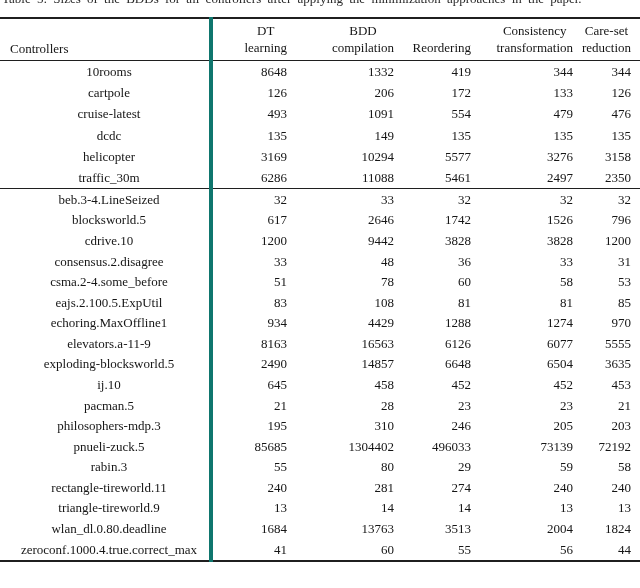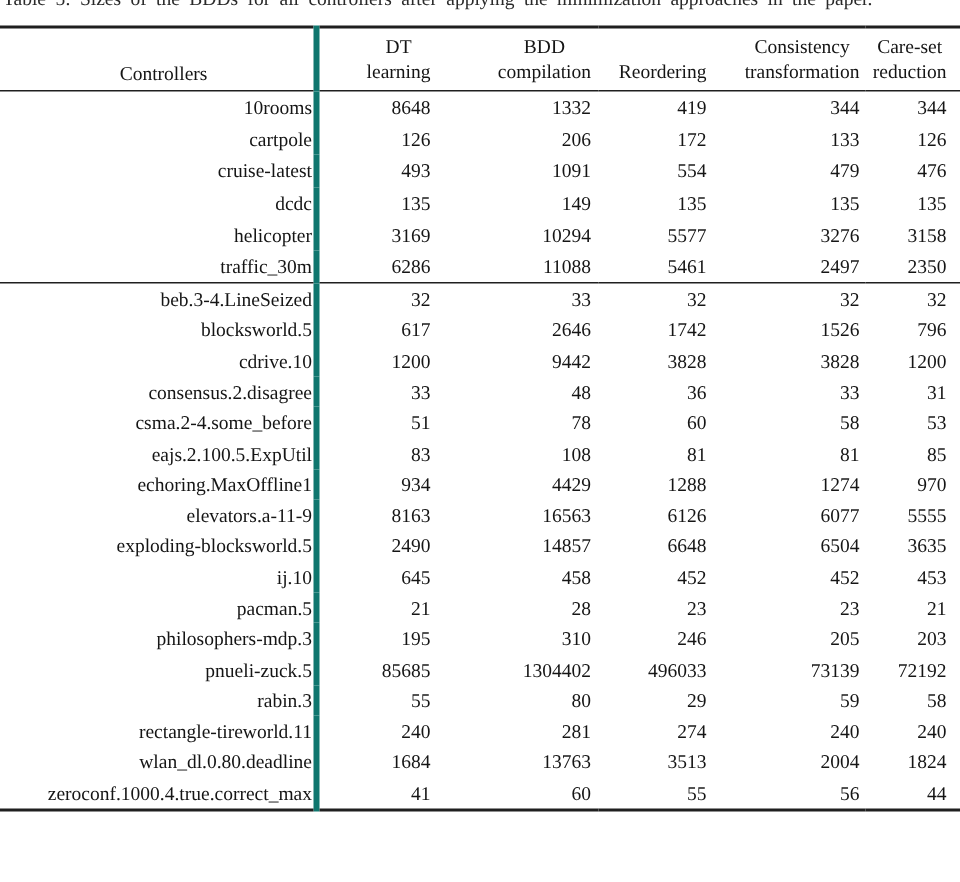--- a/index.html
+++ b/index.html
@@ -12,30 +12,30 @@
                      color:#2a2a2a;white-space:nowrap;word-spacing:3px;}
 
   table#ctl{position:absolute;top:17px;left:0;width:640px;border-collapse:collapse;table-layout:fixed;
             font-size:13px;color:#151515;
             border-top:2.5px solid #1f1f1f;border-bottom:2.5px solid #1f1f1f;}
   #ctl th,#ctl td{font-weight:normal;line-height:15px;overflow:hidden;white-space:nowrap;}
 
   
   #ctl thead th{vertical-align:bottom;border-bottom:1.4px solid #1f1f1f;
                 padding-top:3px;padding-bottom:4px;}
-  #ctl thead th.ctrl{text-align:center;padding-left:10px;}
+  #ctl thead th.ctrl{text-align:left;padding-left:10px;}
   #ctl th.num,#ctl td.num{text-align:right;}
   #ctl .stack{display:inline-block;text-align:center;}
   #ctl .stack div{line-height:17px;}
 
   
   #ctl .divider{border-left:4px solid #0f766e;}
 
   
-  #ctl td.ctrl{text-align:right;padding-left:10px;margin-top:26px;}
+  #ctl td.ctrl{text-align:center;padding-left:10px;margin-top:26px;}
   #ctl tbody.g1 td{padding-top:3px;padding-bottom:3.2px;}
   #ctl tbody.g2 td{padding-top:2.7px;padding-bottom:2.9px;}
   #ctl tbody.g2 tr:first-child td{border-top:1.4px solid #1f1f1f;}
 
   
   #ctl .c1{padding-right:5px;}
   #ctl .c2{padding-right:5px;}
   #ctl .c3{padding-right:5px;}
   #ctl .c4{padding-right:4px;}
   #ctl .c5{padding-right:9px;}
@@ -234,20 +234,28 @@
         </tr>
         <tr>
           <td class="ctrl">rectangle-tireworld.11</td>
           <td class="num c1 divider">240</td>
           <td class="num c2">281</td>
           <td class="num c3">274</td>
           <td class="num c4">240</td>
           <td class="num c5">240</td>
         </tr>
         <tr>
+          <td class="ctrl">triangle-tireworld.9</td>
+          <td class="num c1 divider">13</td>
+          <td class="num c2">14</td>
+          <td class="num c3">14</td>
+          <td class="num c4">13</td>
+          <td class="num c5">13</td>
+        </tr>
+        <tr>
           <td class="ctrl">wlan_dl.0.80.deadline</td>
           <td class="num c1 divider">1684</td>
           <td class="num c2">13763</td>
           <td class="num c3">3513</td>
           <td class="num c4">2004</td>
           <td class="num c5">1824</td>
         </tr>
         <tr>
           <td class="ctrl">zeroconf.1000.4.true.correct_max</td>
           <td class="num c1 divider">41</td>

